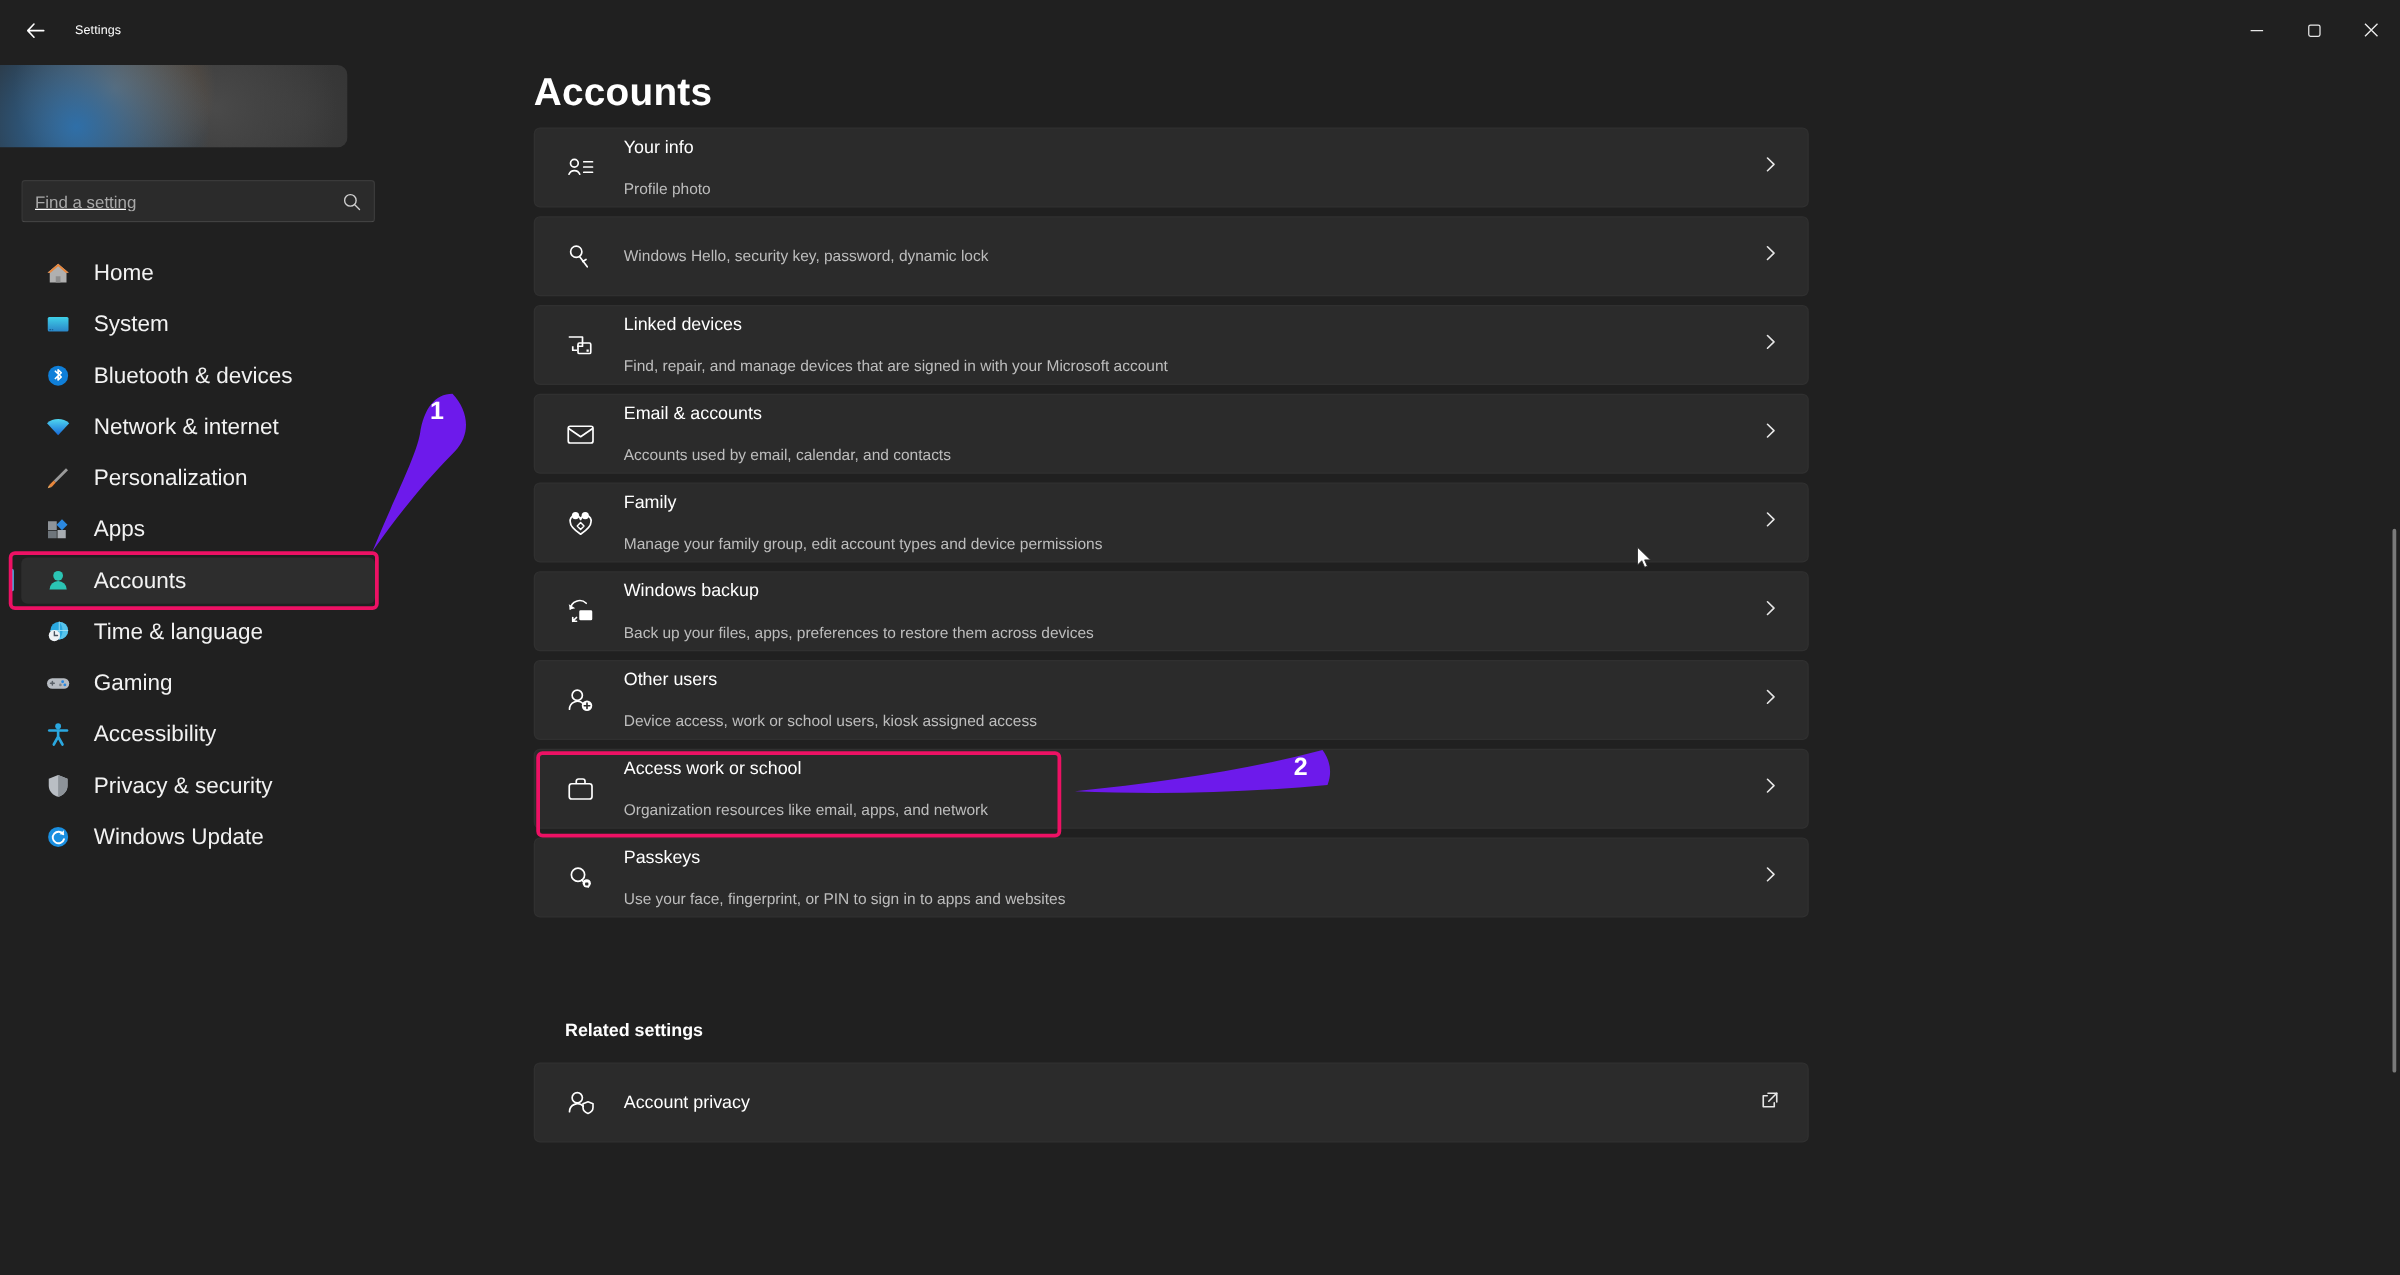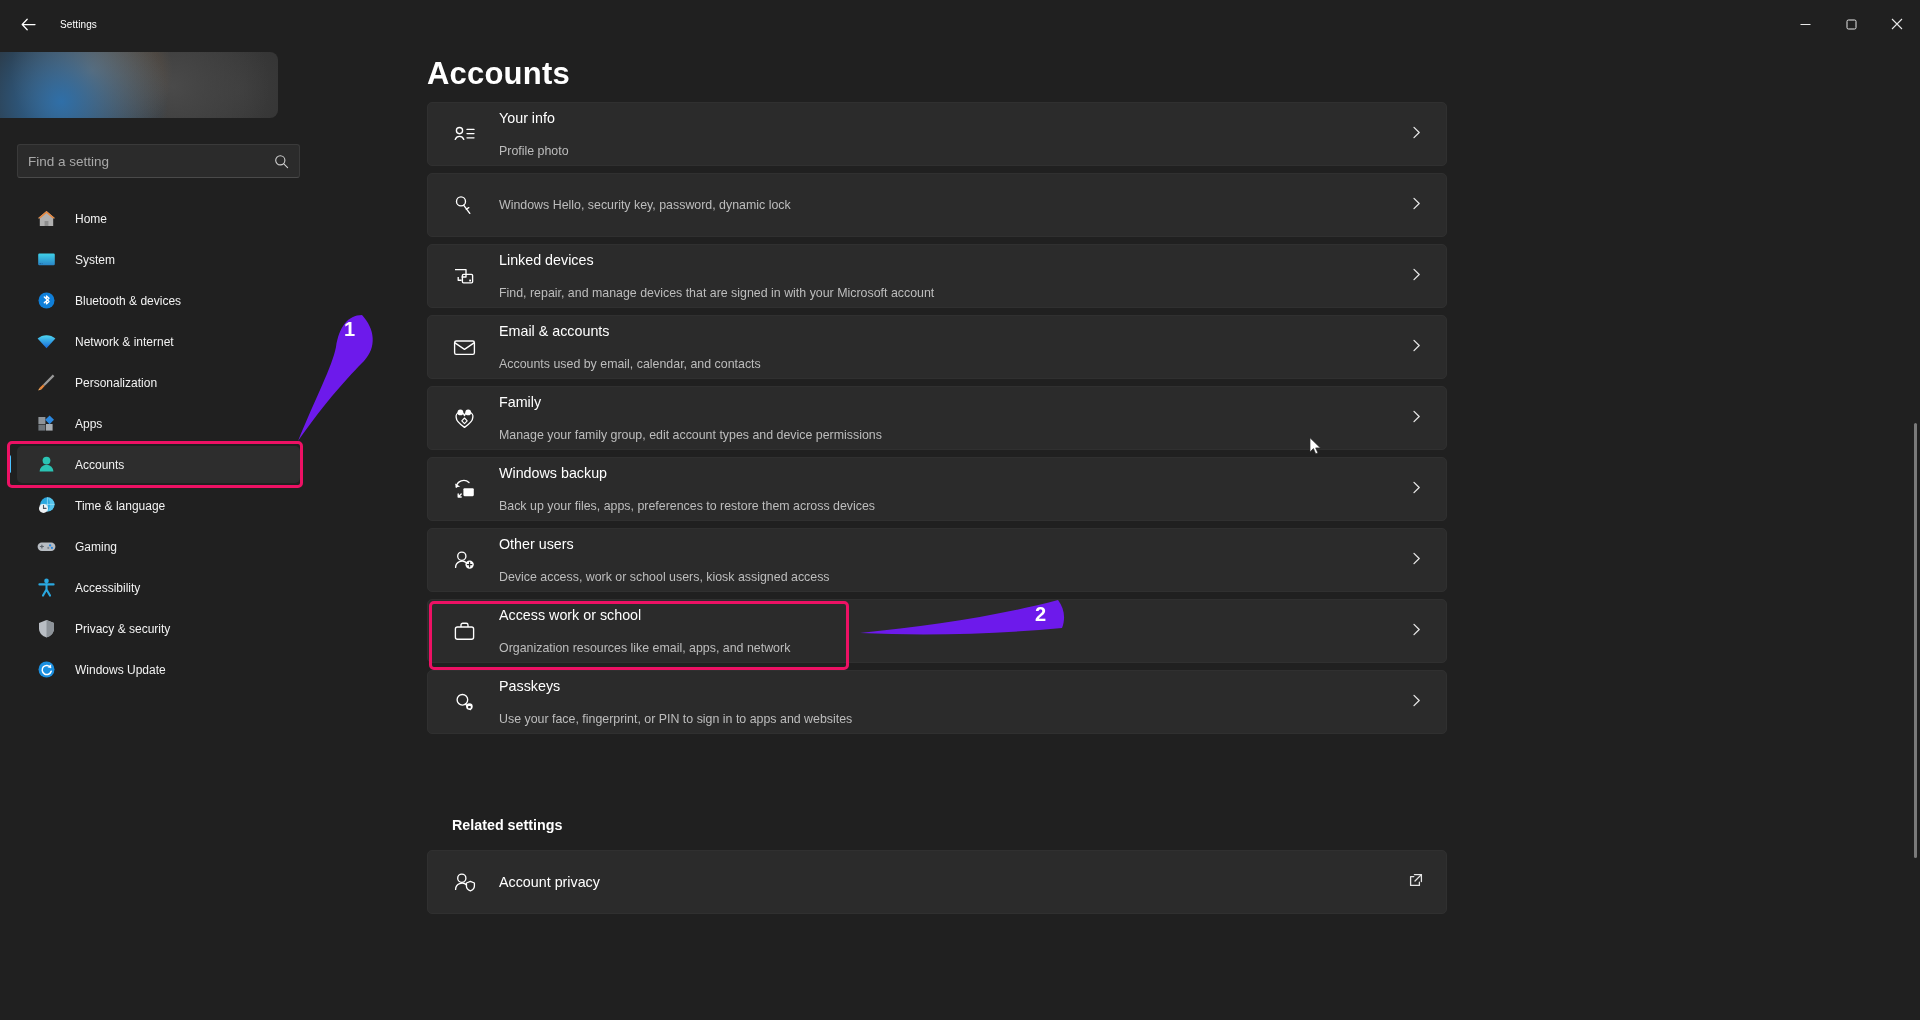--- a/index.html
+++ b/index.html
@@ -46,42 +46,42 @@
       radial-gradient(circle at 22% 75%, #2f6fa8 0%, rgba(47,111,168,0) 48%),
       radial-gradient(circle at 33% 28%, #8a6a4a 0%, rgba(138,106,74,0) 42%),
       radial-gradient(circle at 62% 52%, #4a4a4a 0%, rgba(74,74,74,0) 55%),
       radial-gradient(circle at 86% 58%, #3c3c3c 0%, rgba(60,60,60,0) 55%),
       #2b2b2b;
     filter:blur(0.5px);
   }
   .search-wrap {
     position:absolute; left:17px; top:96px; width:283px; height:34px;
     background:#2b2b2b; border:1px solid #3a3a3a; border-bottom-color:#4a4a4a;
-    border-radius:3px; display:flex; align-items:center; padding:0 10px;
+    border-radius:3px; display:flex; align-items:center; padding:0 10px;text-decoration:underline;
   }
   .search-input {
     flex:1; background:transparent; border:none; outline:none;
     color:#c8c8c8; font-size:13.5px; font-family:"Liberation Sans", sans-serif;
   }
   .search-input::placeholder { color:#a9a9a9; }
   .search-icon { color:#d0d0d0; display:flex; }
 
   .nav { position:absolute; left:0; top:152px; width:320px; }
   .nav-item {
     position:relative; display:flex; align-items:center;
     height:37px; margin:0 20px 4px 17px; padding-left:19px;
     border-radius:5px; gap:18px;
   }
   .nav-item.selected { background:#2d2d2d; }
   .nav-item.selected::before {
     content:""; position:absolute; left:-9px; top:9px;
     width:3px; height:18px; border-radius:2px; background:#4cc2ff;
   }
   .nav-icon { width:21px; height:21px; flex:none; position:relative; }
-  .nav-label { font-size:12px; color:#f2f2f2; white-space:nowrap; }
+  .nav-label { font-size:18px; color:#f2f2f2; white-space:nowrap; }
 
   
   .main {
     position:absolute; top:48px; left:320px; width:1600px; height:972px;
     overflow:hidden;
   }
   .page-title {
     position:absolute; left:107px; top:8px;
     font-size:31px; font-weight:600; color:#ffffff; letter-spacing:.2px;
   }

